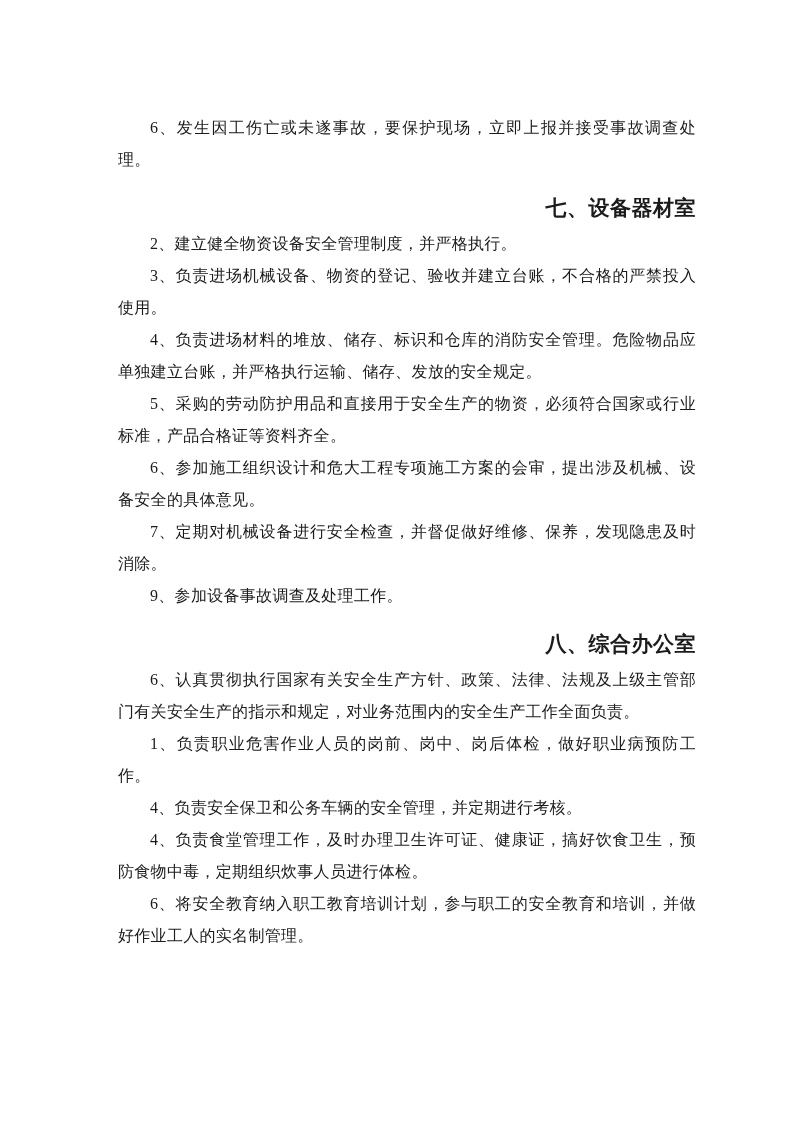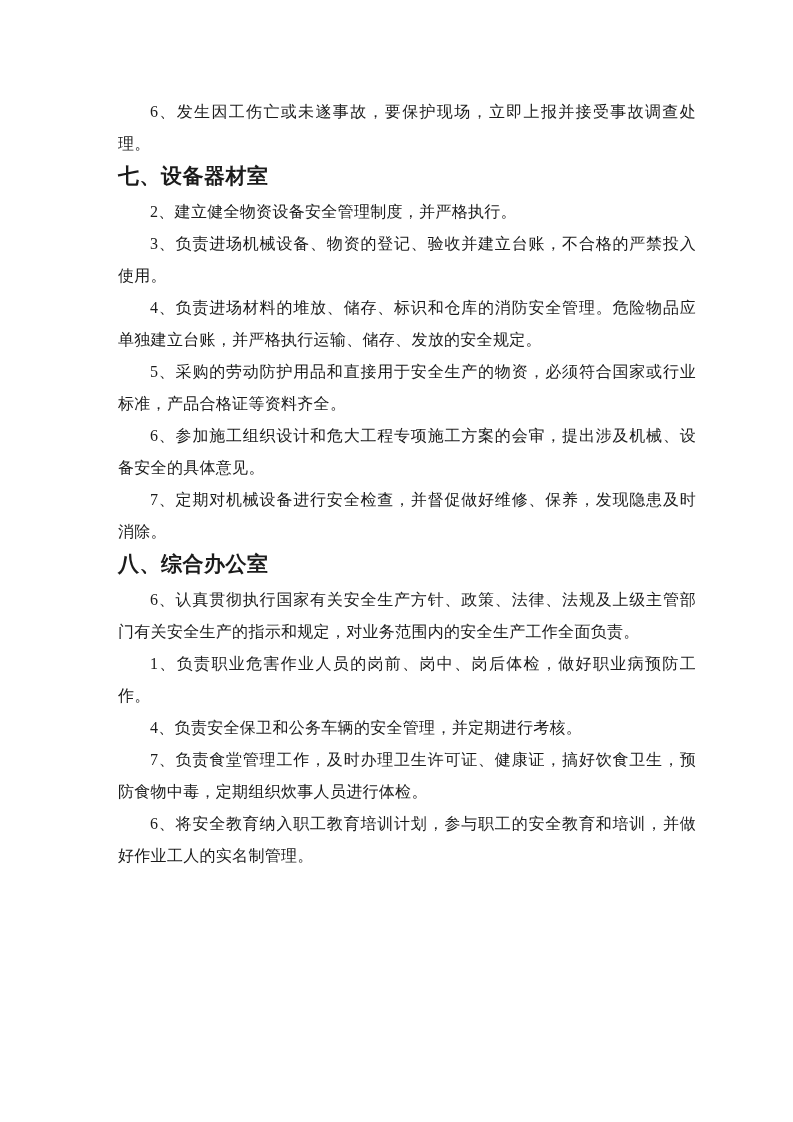--- a/index.html
+++ b/index.html
@@ -12,61 +12,63 @@
     width: 793px;
     height: 1122px;
     background: #ffffff;
     overflow: hidden;
     font-family: "Liberation Serif", "DejaVu Serif", serif;
     color: #1b1b1b;
   }
   .content {
     position: absolute;
     left: 118px;
-    top: 96px;
+    top: 112px;
     width: 578px;
   }
   .para {
     margin: 0;
     font-size: 16px;
     line-height: 32px;
     text-align: justify;
     text-indent: 2em;
     letter-spacing: 0.3px;
     word-break: break-all;
   }
   .heading {
-    margin: 0 0 4px 0;
+    margin: 16px 0 4px 0;
     font-size: 21px;
     line-height: 32px;
     font-weight: bold;
     font-family: "Liberation Sans", "DejaVu Sans", sans-serif;
     text-indent: 0;
     letter-spacing: 0.5px;
+    text-align: right;
   }
 </style>
 </head>
 <body>
 
 <div class="page">
   <div class="content">
 
     <p class="para">6、发生因工伤亡或未遂事故，要保护现场，立即上报并接受事故调查处理。</p>
 
     <h2 class="heading">七、设备器材室</h2>
 
     <p class="para">2、建立健全物资设备安全管理制度，并严格执行。</p>
     <p class="para">3、负责进场机械设备、物资的登记、验收并建立台账，不合格的严禁投入使用。</p>
     <p class="para">4、负责进场材料的堆放、储存、标识和仓库的消防安全管理。危险物品应单独建立台账，并严格执行运输、储存、发放的安全规定。</p>
     <p class="para">5、采购的劳动防护用品和直接用于安全生产的物资，必须符合国家或行业标准，产品合格证等资料齐全。</p>
     <p class="para">6、参加施工组织设计和危大工程专项施工方案的会审，提出涉及机械、设备安全的具体意见。</p>
     <p class="para">7、定期对机械设备进行安全检查，并督促做好维修、保养，发现隐患及时消除。</p>
+    <p class="para">9、参加设备事故调查及处理工作。</p>
 
     <h2 class="heading">八、综合办公室</h2>
 
     <p class="para">6、认真贯彻执行国家有关安全生产方针、政策、法律、法规及上级主管部门有关安全生产的指示和规定，对业务范围内的安全生产工作全面负责。</p>
     <p class="para">1、负责职业危害作业人员的岗前、岗中、岗后体检，做好职业病预防工作。</p>
     <p class="para">4、负责安全保卫和公务车辆的安全管理，并定期进行考核。</p>
-    <p class="para">7、负责食堂管理工作，及时办理卫生许可证、健康证，搞好饮食卫生，预防食物中毒，定期组织炊事人员进行体检。</p>
+    <p class="para">4、负责食堂管理工作，及时办理卫生许可证、健康证，搞好饮食卫生，预防食物中毒，定期组织炊事人员进行体检。</p>
     <p class="para">6、将安全教育纳入职工教育培训计划，参与职工的安全教育和培训，并做好作业工人的实名制管理。</p>
 
   </div>
 </div>
 
 </body></html>

